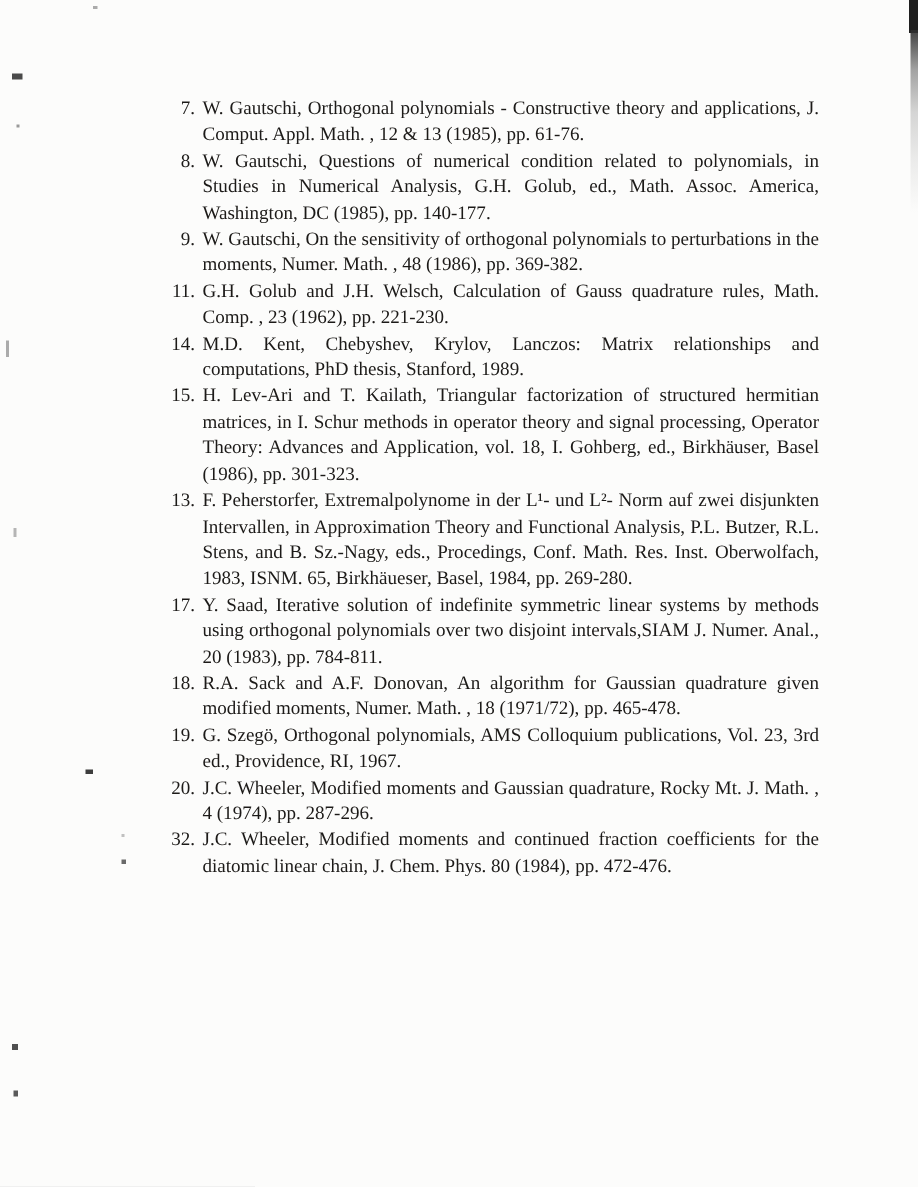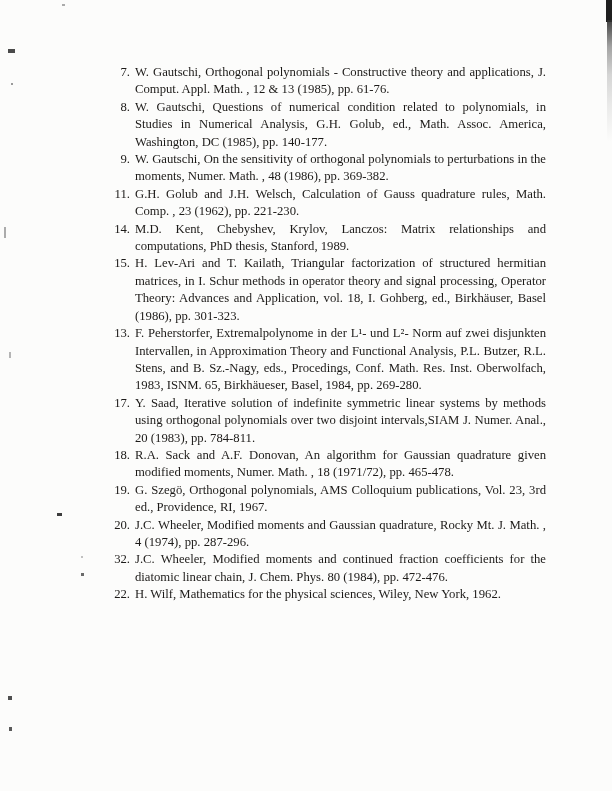--- a/index.html
+++ b/index.html
@@ -143,24 +143,20 @@
     <div class="ref">
       <span class="ref-num">20.</span>
       <span class="ref-text">J.C. Wheeler, Modified moments and Gaussian quadrature, Rocky Mt. J. Math. , 4 (1974), pp. 287-296.</span>
     </div>
 
     <div class="ref">
       <span class="ref-num">32.</span>
       <span class="ref-text">J.C. Wheeler, Modified moments and continued fraction coefficients for the diatomic linear chain, J. Chem. Phys. 80 (1984), pp. 472-476.</span>
     </div>
 
-    <div class="ref">
-      <span class="ref-num">22.</span>
-      <span class="ref-text">H. Wilf, Mathematics for the physical sciences, Wiley, New York, 1962.</span>
-    </div>
   </div>
 
   <div class="scan-strip-top"></div>
   <div class="scan-strip-fade"></div>
   <div class="speck" style="left:8px;  top:49px;  width:7px; height:4px;  background:#4a4a4a;"></div>
   <div class="speck" style="left:11px; top:83px;  width:2px; height:2px;  background:#9a9a9a;"></div>
   <div class="speck" style="left:4px;  top:227px; width:2px; height:11px; background:#ababab;"></div>
   <div class="speck" style="left:9px;  top:352px; width:2px; height:6px;  background:#b5b5b5;"></div>
   <div class="speck" style="left:57px; top:513px; width:5px; height:3px;  background:#3d3d3d;"></div>
   <div class="speck" style="left:81px; top:556px; width:2px; height:2px;  background:#c0c0c0;"></div>

